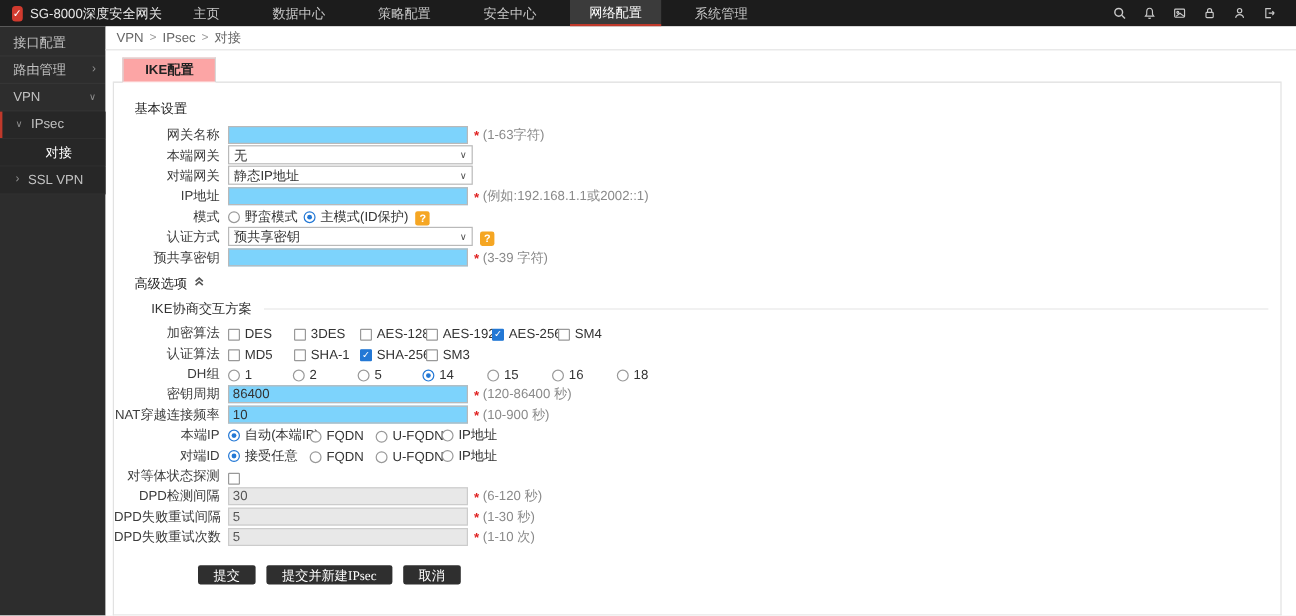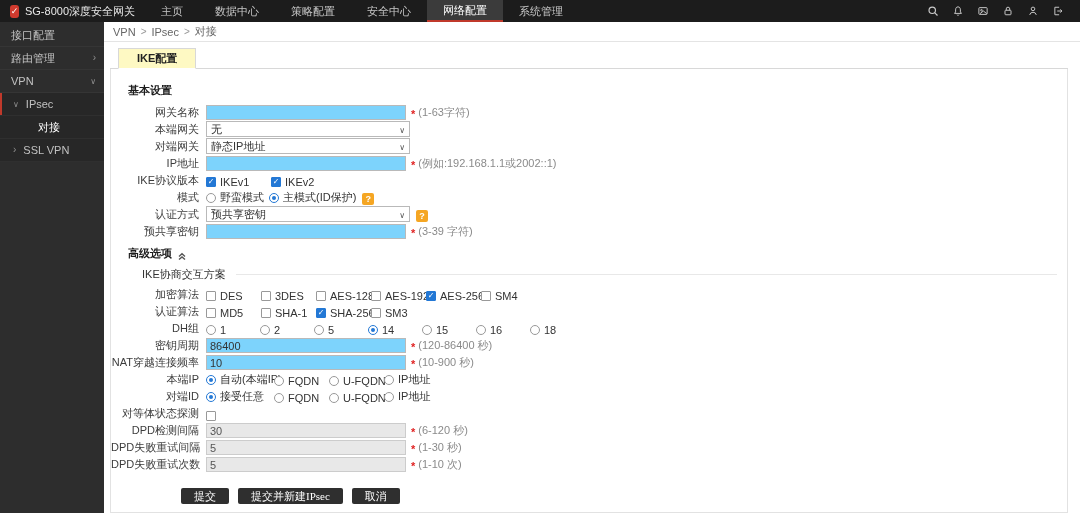--- a/index.html
+++ b/index.html
@@ -6,54 +6,54 @@
   html,body { width:1080px; height:513px; overflow:hidden; }
   body { font-family:"Liberation Sans","DejaVu Sans",sans-serif; font-size:11px; background:#f2f2f2; color:#333; }
   .app { width:1080px; height:513px; display:flex; flex-direction:column; }
 
   
   .navbar { height:22px; background:#1c1c1c; display:flex; align-items:stretch; flex-shrink:0; }
   .brand { display:flex; align-items:center; gap:6px; padding:0 10px; width:145px; }
   .logo { width:13px; height:13px; border-radius:3px; background:#d03a2e; display:inline-flex; align-items:center; justify-content:center; }
   .logo::before { content:"\2713"; color:#fff; font-size:9px; font-weight:bold; }
   .brand-text { color:#e8e8e8; font-size:11px; white-space:nowrap; }
-  .nav-items { display:flex; }
+  .nav-items { display:flex;gap:12px; }
   .nav-item { padding:0 16px; display:flex; align-items:center; color:#c7c7c7; cursor:pointer; }
   .nav-item.active { background:#3b3b3b; color:#fff; border-bottom:2px solid #c0392b; }
   .nav-icons { margin-left:auto; display:flex; align-items:center; gap:13px; padding-right:16px; }
   .nicon { display:inline-flex; width:12px; height:12px; }
   .nicon svg { width:12px; height:12px; }
 
   
   .page { flex:1; display:flex; min-height:0; }
 
   
-  .sidebar { width:104px; background:#2d2d2d; color:#c2c2c2; padding-top:2px; flex-shrink:0; }
+  .sidebar { width:88px; background:#2d2d2d; color:#c2c2c2; padding-top:2px; flex-shrink:0; }
   .side-item { height:23px; display:flex; align-items:center; padding:0 8px 0 11px; position:relative; cursor:pointer; border-bottom:1px solid rgba(255,255,255,0.04); }
   .side-item .grow { flex:1; white-space:nowrap; overflow:hidden; }
   .side-item.sub { padding-left:13px; background:#272727; }
   .side-item.sub2 { padding-left:38px; background:#272727; }
   .side-item.active-bar::before { content:""; position:absolute; left:0; top:0; bottom:0; width:2px; background:#c0392b; }
   .side-item.active { color:#fff; }
   .chev { color:#8f8f8f; font-size:10px; line-height:1; }
   .chev-r::before { content:"\203A"; }
   .chev-d::before { content:"\2228"; font-size:8px; }
   .chev.pre { margin-right:7px; }
 
   
   .main { flex:1; display:flex; flex-direction:column; background:#fff; min-width:0; }
   .breadcrumb { height:20px; display:flex; align-items:center; gap:5px; padding-left:9px; color:#666; border-bottom:1px solid #e4e4e4; flex-shrink:0; }
   .crumb-sep { color:#999; font-size:10px; }
   .content { flex:1; display:flex; flex-direction:column; padding:6px 12px 0 6px; min-height:0; }
   .tabstrip { display:flex; padding-left:8px; border-bottom:1px solid #d8d8d8; }
-  .tab { height:21px; background:#fef9c3; border:1px solid #d8d8d8; border-bottom:1px solid #fff; margin-bottom:-1px; padding:0 18px; display:flex; align-items:center; color:#222; font-weight:bold; cursor:pointer; }
+  .tab { height:21px; background:#fca5a5; border:1px solid #d8d8d8; border-bottom:1px solid #fff; margin-bottom:-1px; padding:0 18px; display:flex; align-items:center; color:#222; font-weight:bold; cursor:pointer; }
   .panel { flex:1; border:1px solid #e2e2e2; border-top:none; background:#fff; padding-top:12px; overflow:hidden; }
 
   
-  .sec { font-weight:bold; color:#1d1d1d; margin:2px 0 6px 17px; display:flex; align-items:flex-end; gap:5px; }
+  .sec { font-weight:normal; color:#1d1d1d; margin:2px 0 6px 17px; display:flex; align-items:flex-start; gap:5px; }
   .sec.adv { margin-top:7px; }
   .collapse { display:inline-flex; cursor:pointer; }
   .collapse svg { width:10px; height:10px; }
   .group-row { display:flex; align-items:center; margin:2px 10px 4px 31px; color:#333; }
   .gline { flex:1; border-top:1px solid #e8e8e8; margin-left:10px; }
 
   .row { display:flex; align-items:flex-end; min-height:16px; margin-bottom:1px; }
   .lbl { width:95px; text-align:right; padding-right:7px; color:#3c3c3c; flex-shrink:0; white-space:nowrap; font-size:11px; }
   .txt { width:200px; height:15px; border:1px solid #b9b9b9; font-family:inherit; font-size:11px; padding:0 3px; color:#333; background:#7dd3fc; }
   .txt.dis { background:#e8e8e8; border-color:#cccccc; color:#555; }
@@ -206,31 +206,20 @@
             </div>
           </div>
 
           <div class="row">
             <span class="lbl">IP地址</span>
             <input class="txt" type="text" value="" style="">
             <span class="req">*</span>
             <span class="hint">(例如:192.168.1.1或2002::1)</span>
           </div>
 
-          <div class="row">
-            <span class="lbl">IKE协议版本</span>
-            <span class="opt w65">
-              <span class="cb checked"></span>
-              <span class="optlbl">IKEv1</span>
-            </span>
-            <span class="opt w65">
-              <span class="cb checked"></span>
-              <span class="optlbl">IKEv2</span>
-            </span>
-          </div>
 
           <div class="row">
             <span class="lbl">模式</span>
             <span class="opt w63">
               <span class="rd"></span>
               <span class="optlbl">野蛮模式</span>
             </span>
             <span class="opt">
               <span class="rd checked"></span>
               <span class="optlbl">主模式(ID保护)</span>

